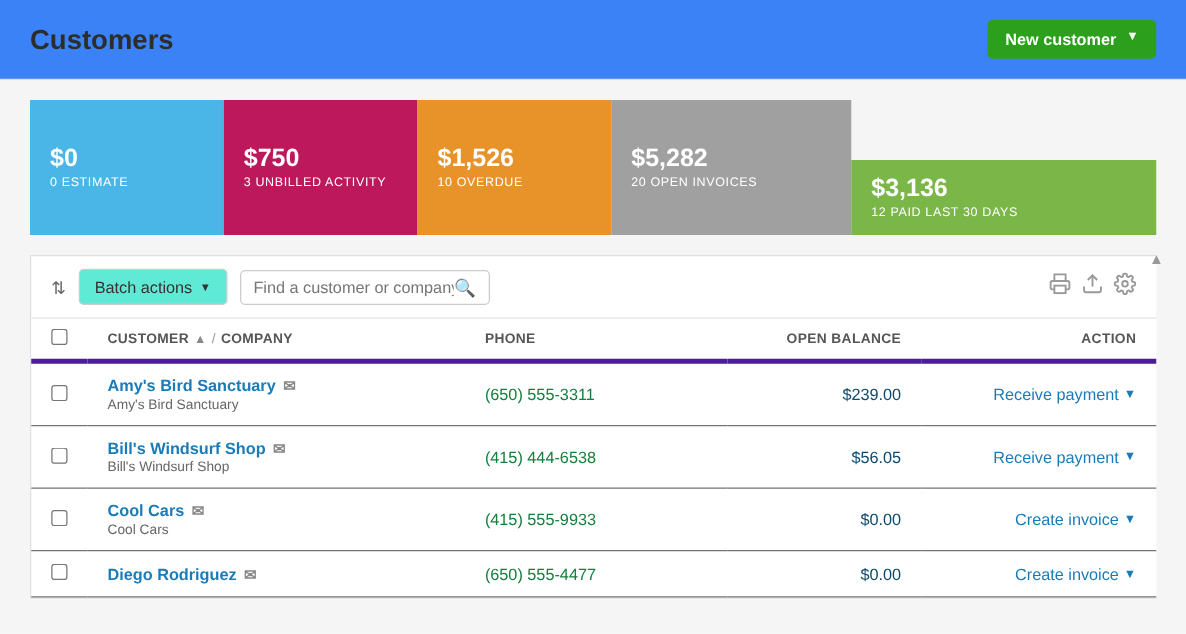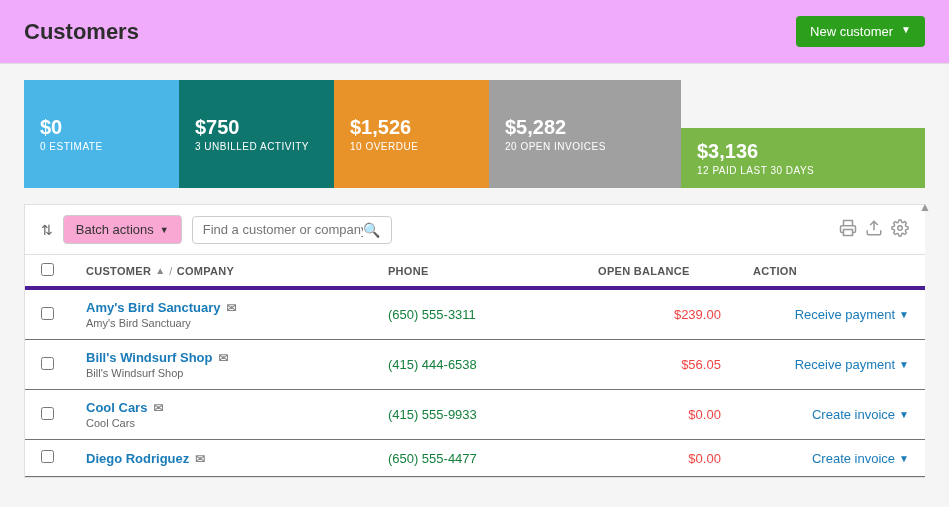--- a/index.html
+++ b/index.html
@@ -2,37 +2,37 @@
 <html><head>
   <meta charset="utf-8">
   <style>
     * { box-sizing: border-box; margin: 0; padding: 0; }
     body { font-family: Arial, sans-serif; background: #f5f5f5; font-size: 13px; color: #333; }
 
     .page { width: 949px; min-height: 507px; background: #f5f5f5; }
 
     
     .page-header {
-      background: #f0abfc;
+      background: #3b82f6;
       padding: 16px 24px;
       display: flex;
       align-items: center;
       justify-content: space-between;
       border-bottom: 1px solid #e0e0e0;
     }
     .page-title { font-size: 22px; font-weight: bold; color: #2d2d2d; }
 
     .new-customer-btn {
       background: #2ca01c;
       color: #fff;
       border: none;
       padding: 8px 14px;
       border-radius: 4px;
       font-size: 13px;
-      font-weight: normal;
+      font-weight: bold;
       cursor: pointer;
       display: flex;
       gap: 8px;
     }
     .new-customer-btn .chevron { font-size: 10px; }
 
     
     .stats-section { padding: 16px 24px 0; background: #f5f5f5; }
     .stats-labels { display: flex; margin-bottom: 4px; }
     .stats-label { font-size: 11px; color: #666; }
@@ -44,21 +44,21 @@
 
     .stat-bar {
       display: flex;
       flex-direction: column;
       justify-content: center;
       padding: 12px 16px;
       color: #fff;
       min-height: 60px;
     }
     .stat-bar-blue1 { background: #4ab6e8; width: 155px; }
-    .stat-bar-blue2 { background: #0f766e; width: 155px; }
+    .stat-bar-blue2 { background: #be185d; width: 155px; }
     .stat-bar-orange { background: #e8922a; width: 155px; }
     .stat-bar-gray { background: #a0a0a0; width: 192px; }
     .stat-bar-green { background: #7ab648; flex: 1; margin-top: 48px; }
 
     .stat-amount { font-size: 20px; font-weight: bold; }
     .stat-label { font-size: 10px; text-transform: uppercase; letter-spacing: 0.5px; margin-top: 2px; }
 
     
     .table-section {
       margin: 16px 0 0;
@@ -73,21 +73,21 @@
       align-items: center;
       justify-content: space-between;
       border-bottom: 1px solid #e0e0e0;
     }
 
     .toolbar-left { display: flex; align-items: center; gap: 10px; }
 
     .sort-icon { color: #666; font-size: 14px; cursor: pointer; }
 
     .batch-btn {
-      background: #f9a8d4;
+      background: #5eead4;
       border: 1px solid #ccc;
       border-radius: 4px;
       padding: 6px 12px;
       font-size: 13px;
       cursor: pointer;
       display: flex;
       align-items: center;
       gap: 6px;
       color: #333;
     }
@@ -119,37 +119,37 @@
       text-align: left;
       font-size: 11px;
       font-weight: bold;
       color: #555;
       padding: 8px 16px;
       border-bottom: 4px solid #4c1d95;
       background: #fff;
       text-transform: uppercase;
       letter-spacing: 0.3px;
     }
-    .customer-table th.right { text-align: left; }
+    .customer-table th.right { text-align: right; }
 
     .customer-table td {
       padding: 10px 16px;
       border-bottom: 1px solid #737373;
       vertical-align: middle;
     }
 
     .checkbox-cell { width: 30px; }
     .checkbox-cell input[type="checkbox"] { cursor: pointer; }
 
     .customer-name { color: #1a7bb9; font-weight: bold; font-size: 13px; text-decoration: none; cursor: pointer; }
     .customer-company { font-size: 11px; color: #666; margin-top: 2px; }
     .email-icon { color: #888; font-size: 12px; margin-left: 6px; }
 
     .phone-cell { color: #15803d; }
-    .balance-cell { text-align: right; color: #ef4444; }
+    .balance-cell { text-align: right; color: #0c4a6e; }
     .action-cell { text-align: right; text-decoration: underline; }
 
     .action-btn {
       color: #1a7bb9;
       font-size: 13px;
       cursor: pointer;
       background: none;
       border: none;
       display: inline-flex;
       align-items: center;

